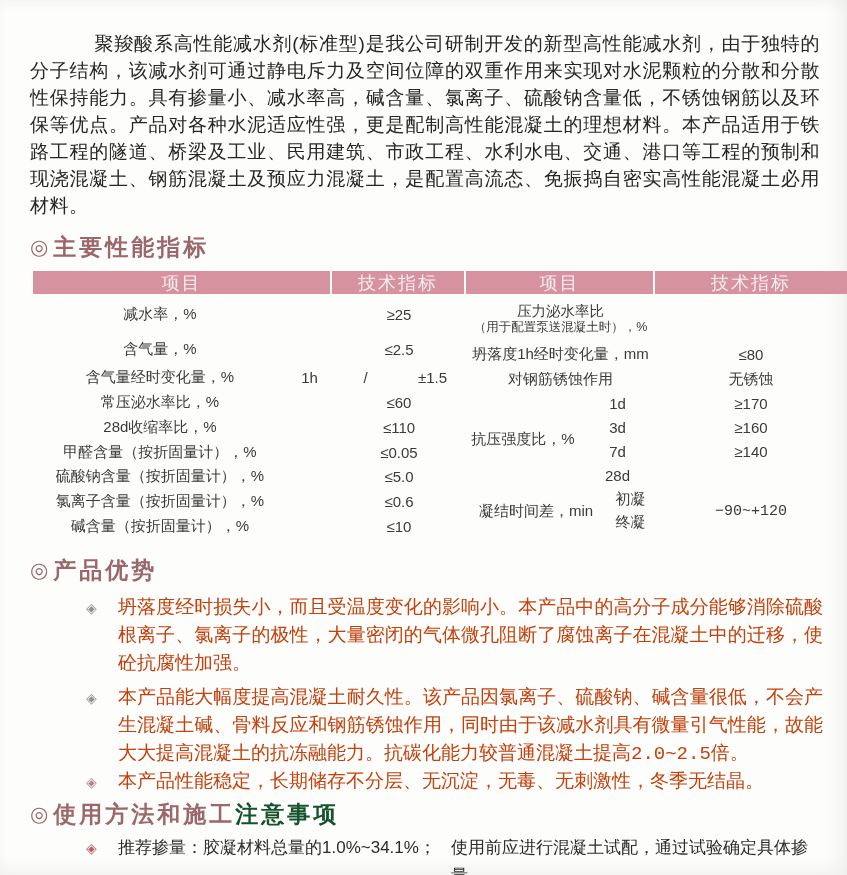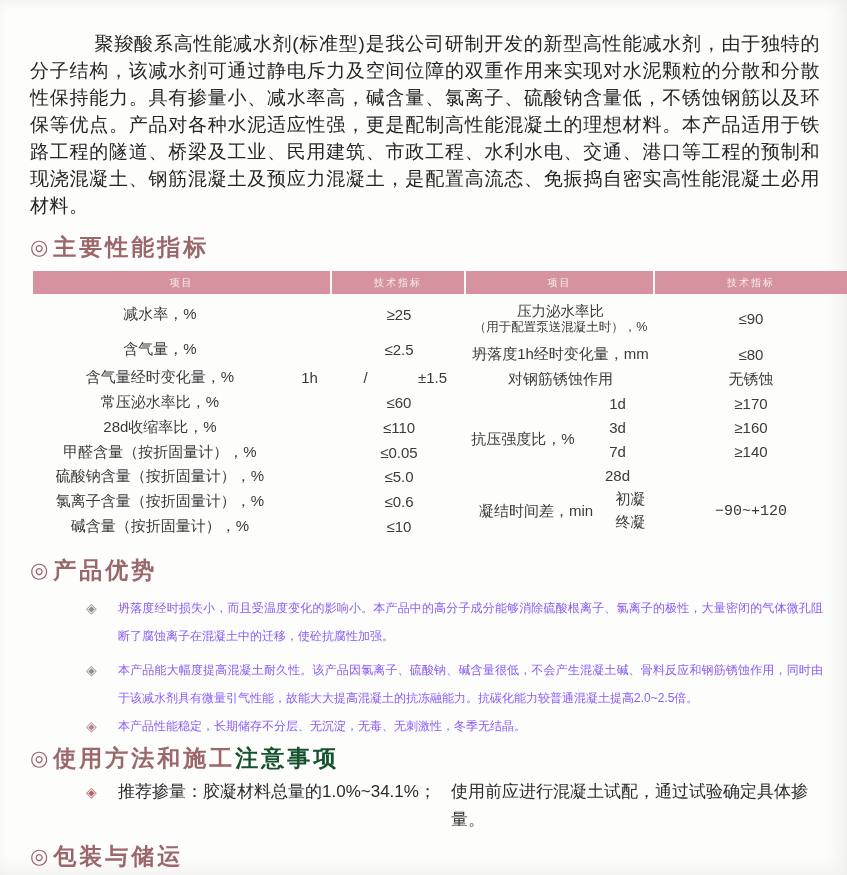--- a/index.html
+++ b/index.html
@@ -29,21 +29,21 @@
     font-size:23px; font-weight:700; color:#9b676a;
     letter-spacing:3px; white-space:nowrap;
   }
   .section-heading .marker { font-size:21px; letter-spacing:0; margin-right:5px; font-weight:400; }
   .section-heading .fade { color:#14532d; }
   .mt14{margin-top:14px;} .mt18{margin-top:18px;} .mt8{margin-top:8px;} .mt4{margin-top:4px;}
   
   .perf-table { margin:10px 0 0 33px; width:814px; font-size:15px; color:#3a3a3a; }
   .thead { display:flex; height:23px; }
   .th {
-    background:#d6929f; color:#f7eef0; font-size:10px; letter-spacing:2px;
+    background:#d6929f; color:#f7eef0; font-size:18px; letter-spacing:2px;
     display:flex; align-items:center; justify-content:center;
     border-right:2px solid #fbfbfa;
   }
   .th:last-child { border-right:none; }
   .th.c1{width:299px;} .th.c2{width:134px;} .th.c3{width:189px;} .th.c4{width:192px;}
   .tbody { display:flex; }
   .tb-left { width:433px; }
   .tb-right { width:381px; }
   .lrow { display:flex; align-items:center; }
   .lrow .lbl  { width:254px; text-align:center; }
@@ -66,21 +66,21 @@
   .setting .set-lbl { width:140px; display:flex; align-items:center; justify-content:center; }
   .setting .set-sub { width:49px; display:flex; flex-direction:column; justify-content:center; }
   .setting .set-sub div { height:23px; display:flex; align-items:center; justify-content:center; }
   .setting .set-val { width:192px; display:flex; align-items:center; justify-content:center;font-family:Liberation Mono, monospace; }
   
   .bullet { display:flex; padding-left:86px; padding-right:24px; }
   .bullet .bmark { width:32px; flex-shrink:0; font-size:14px; line-height:28px; }
   .bullet .bmark.gray { color:#8f8f92; }
   .bullet .bmark.rose { color:#b2848b; }
   .bullet .bmark.red  { color:#b5606a; }
-  .bullet .btxt { font-size:12px; line-height:28px; color:#8b5cf6; text-align:justify; }
+  .bullet .btxt { font-size:19px; line-height:28px; color:#c2410c; text-align:justify;font-family:Liberation Mono, monospace; }
   .bullet.single .btxt { white-space:nowrap; }
   .usage-row .btxt-left { display:inline-block; width:350px; font-size:17px; line-height:28px; }
   .usage-row .btxt-right{ display:inline-block; font-size:17px; line-height:28px; }
   .mtb10{margin-top:10px;} .mtb6{margin-top:6px;} .mtb0{margin-top:0;}
 </style>
 </head>
 <body>
 
 <div class="page">
 
@@ -148,21 +148,20 @@
           <div class="val">≤10</div>
         </div>
       </div>
 
       <div class="tb-right">
         <div class="rrow h48">
           <div class="rlbl">
             <div class="l1">压力泌水率比</div>
             <div class="l2">（用于配置泵送混凝土时），%</div>
           </div>
-          <div class="rval">≤90</div>
         </div>
         <div class="rrow h25">
           <div class="rlbl">坍落度1h经时变化量，mm</div>
           <div class="rval">≤80</div>
         </div>
         <div class="rrow h24">
           <div class="rlbl">对钢筋锈蚀作用</div>
           <div class="rval">无锈蚀</div>
         </div>
 

